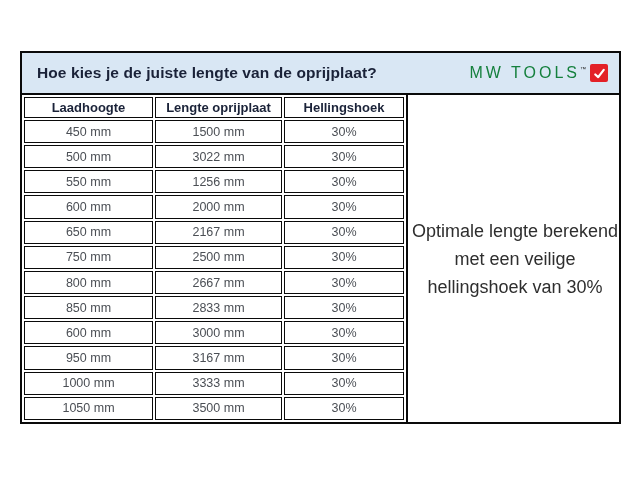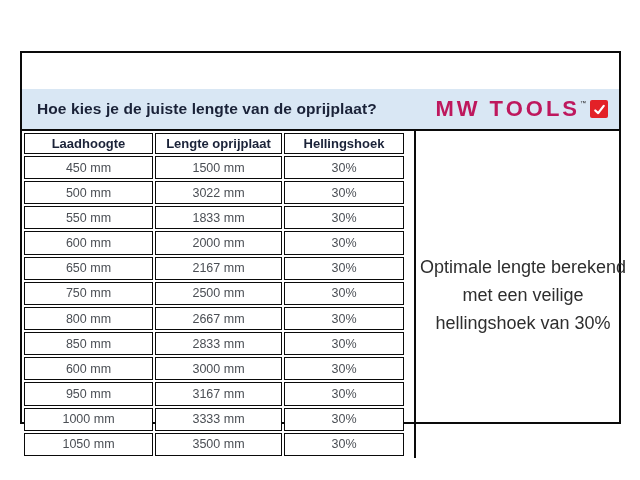--- a/index.html
+++ b/index.html
@@ -29,37 +29,36 @@
   }
   .header-bar {
     height: 40px;
     background: #d9e7f4;
     border-bottom: 2px solid #0a0a0a;
     display: flex;
     align-items: center;
     justify-content: space-between;
     padding: 0 11px 0 15px;
     box-sizing: content-box;
-    margin-top: 36px;
   }
   .title {
     font-size: 15.5px;
     font-weight: bold;
     color: #1a2238;
     letter-spacing: 0.1px;
     white-space: nowrap;
   }
   .logo {
     display: flex;
     align-items: center;
   }
   .logo-text {
-    font-size: 22px;
-    font-weight: bold;
-    color: #be185d;
+    font-size: 16px;
+    font-weight: normal;
+    color: #15803d;
     letter-spacing: 3px;
     white-space: nowrap;
     line-height: 1;
   }
   .logo-tm {
     font-size: 6px;
     color: #222222;
     align-self: flex-start;
     margin: 2px 4px 0 0;
     line-height: 1;
@@ -103,21 +102,21 @@
     color: #1a2238;
   }
   table.ramp td {
     font-size: 12.5px;
     font-weight: normal;
     color: #4b4f55;
     margin-top: 32px;
   }
   .side-panel {
     flex: 1;
-    margin-left: 8px;
+    margin-left: 0;
     border-left: 2px solid #0a0a0a;
     display: flex;
     flex-direction: column;
     justify-content: center;
     align-items: center;
     text-align: center;
     color: #2e2e2e;
     font-size: 18px;
     line-height: 28px;
     padding: 0 4px;
@@ -164,21 +163,21 @@
               <td>1500 mm</td>
               <td>30%</td>
             </tr>
             <tr>
               <td>500 mm</td>
               <td>3022 mm</td>
               <td>30%</td>
             </tr>
             <tr>
               <td>550 mm</td>
-              <td>1833 mm</td>
+              <td>1256 mm</td>
               <td>30%</td>
             </tr>
             <tr>
               <td>600 mm</td>
               <td>2000 mm</td>
               <td>30%</td>
             </tr>
             <tr>
               <td>650 mm</td>
               <td>2167 mm</td>

